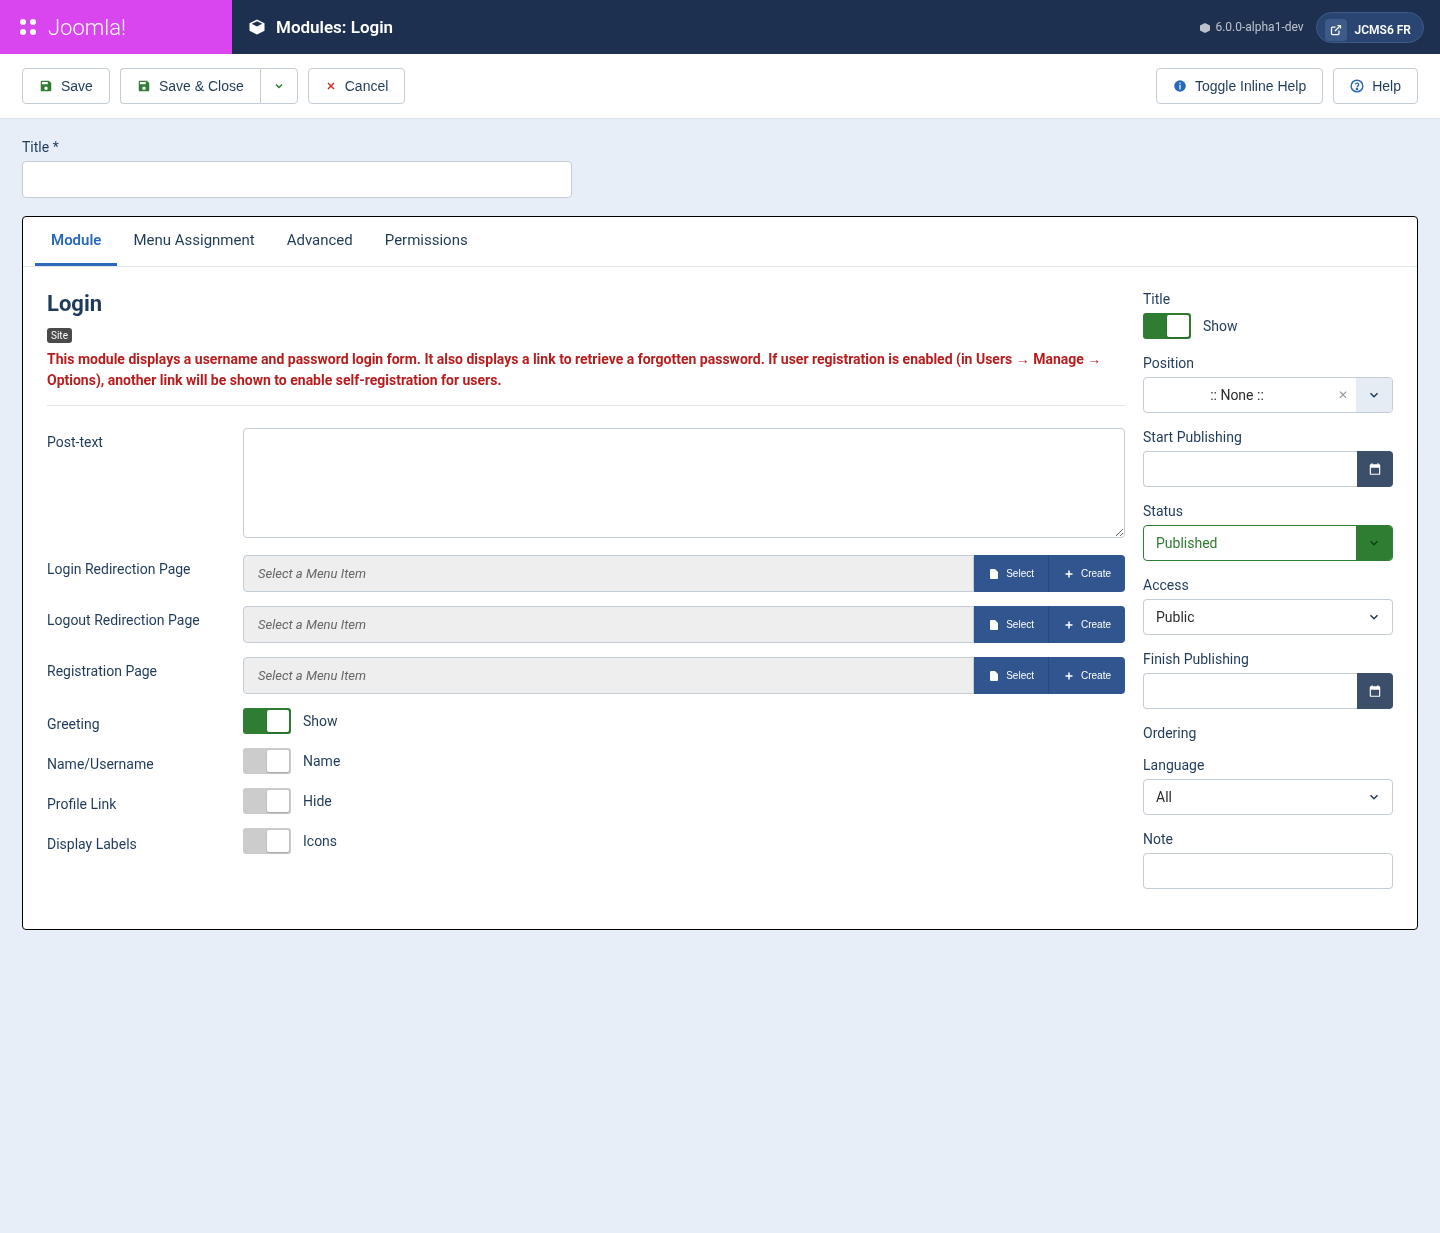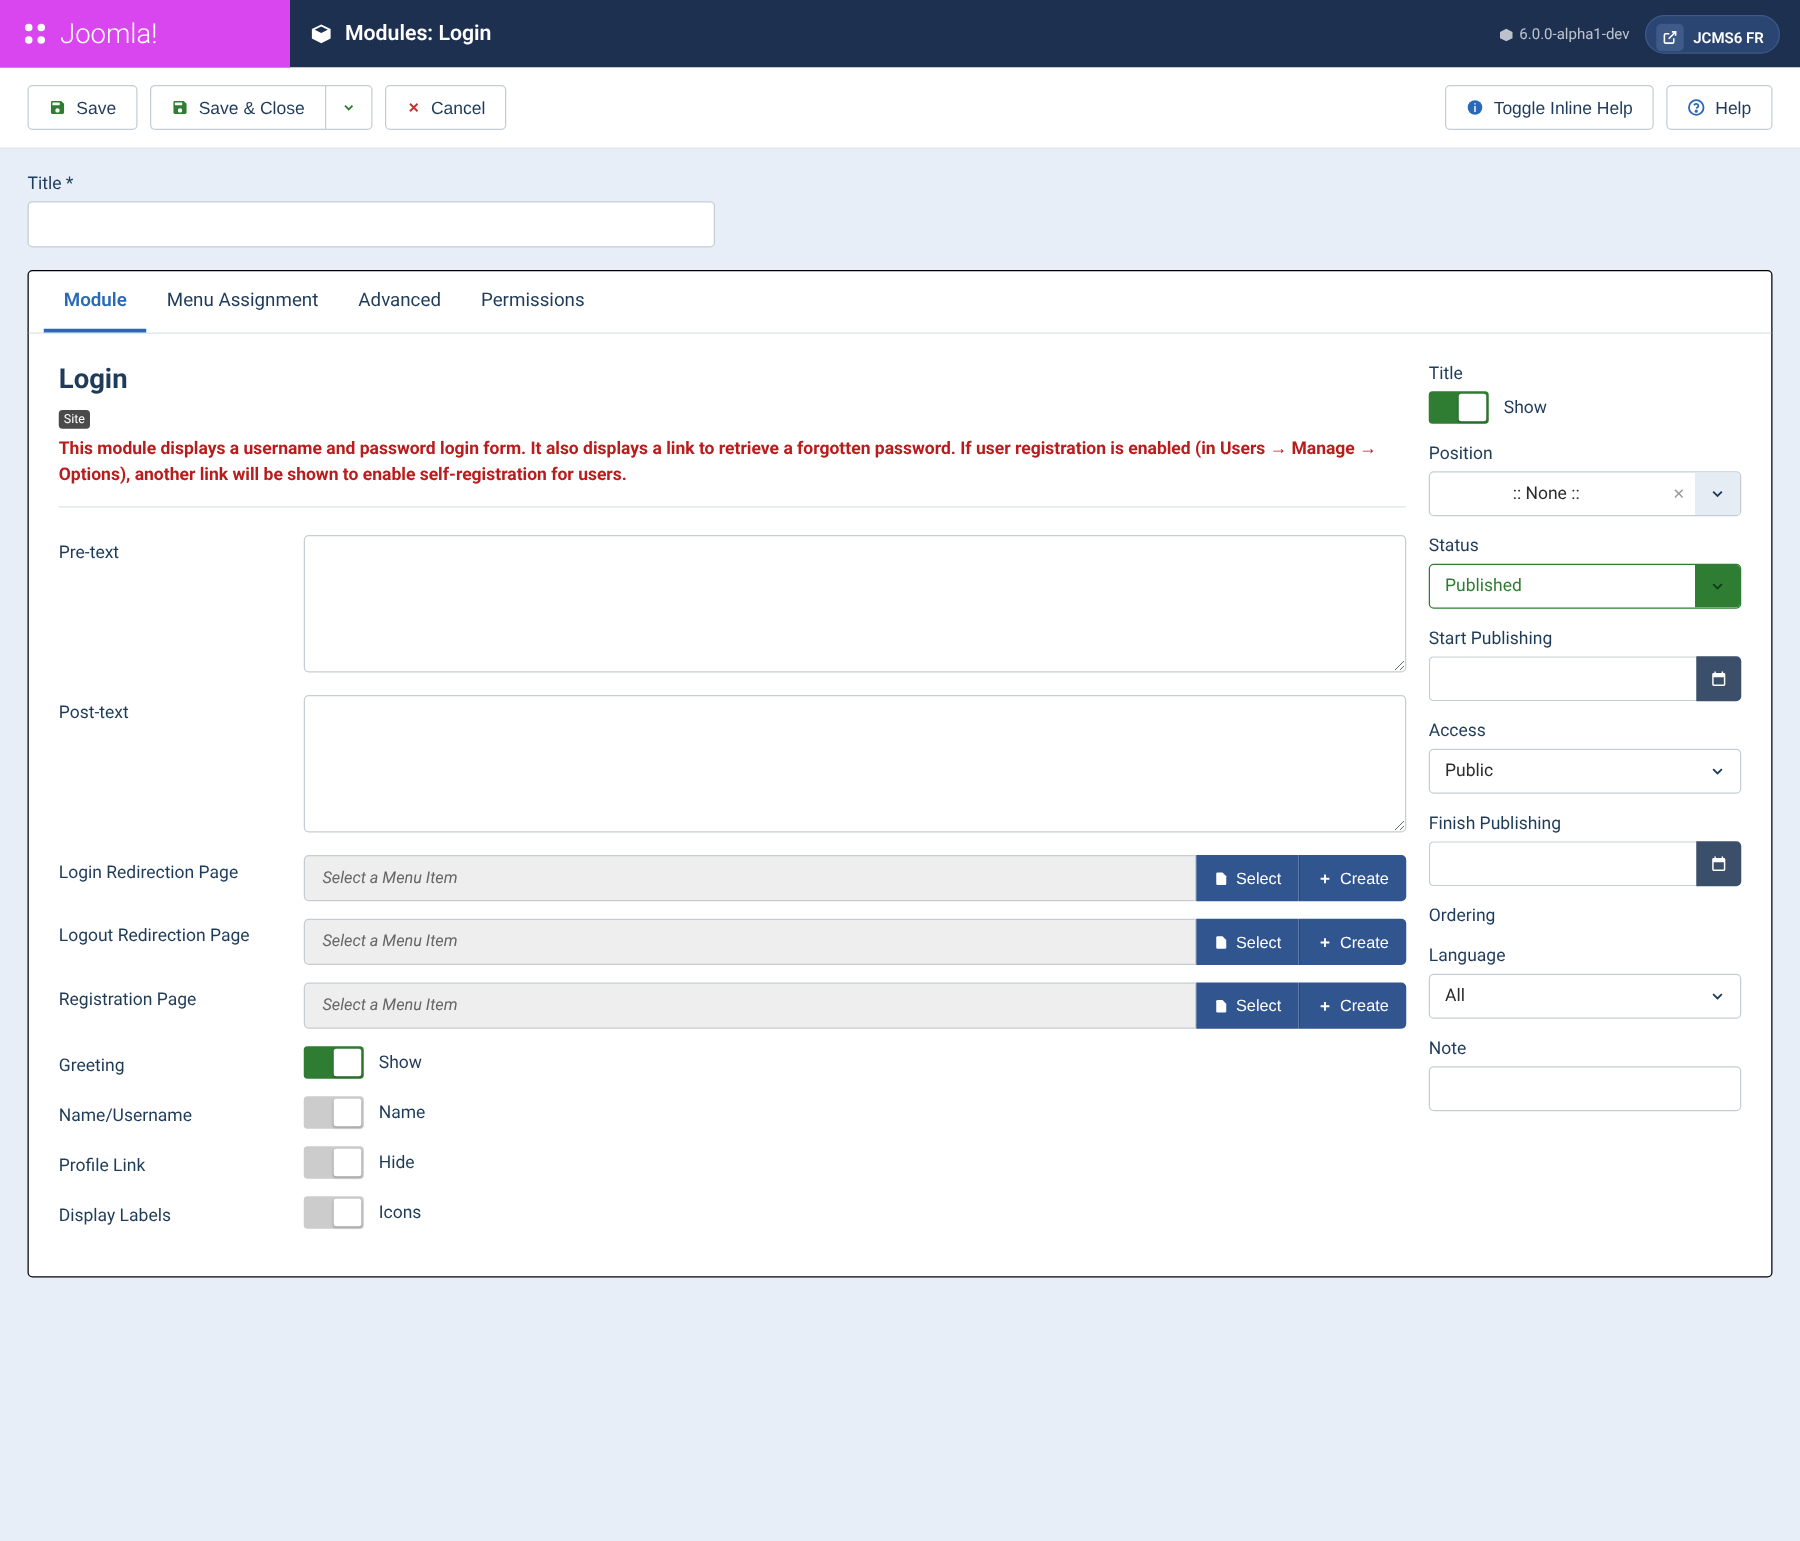--- a/index.html
+++ b/index.html
@@ -134,21 +134,21 @@
   width: 100%; border: 1px solid #c4cdd5; border-radius: 4px; padding: 8px;
   resize: both; height: 110px; font-family: inherit;
 }
 .picker { display: flex; }
 .picker-display {
   flex: 1; background: #eee; border: 1px solid #c4cdd5; border-radius: 4px 0 0 4px;
   padding: 10px 14px; font-style: italic; color: #666; font-size: 13px;
 }
 .picker-btn {
   background: #30558f; color: #fff; border: none; padding: 10px 14px;
-  font-size: 13px; display: flex; align-items: center; gap: 6px; cursor: pointer; justify-content: space-between;
+  font-size: 10px; display: flex; align-items: center; gap: 6px; cursor: pointer; justify-content: space-between;
 }
 .picker-btn:last-child { border-radius: 0 4px 4px 0; }
 .picker-btn + .picker-btn { border-left: 1px solid #274a7e; }
 
 .switch-row { display: flex; margin-bottom: 14px; align-items: center; }
 .switch { width: 48px; height: 26px; background: #ccc; border-radius: 3px; position: relative; cursor: pointer; margin-right:12px; }
 .switch.on { background: #2f7d32; }
 .switch-knob { position: absolute; width: 22px; height: 22px; background: #fff; top: 2px; left: 2px; border-radius: 2px; transition: left .15s; box-shadow: 0 1px 2px rgba(0,0,0,0.2); }
 .switch.on .switch-knob { left: auto; right: 2px; }
 .switch.neutral .switch-knob { left: auto; right: 2px; }
@@ -298,24 +298,20 @@
     <div class="panel-body">
 
       <div class="main-col">
         <h2 class="mod-title">Login</h2>
         <span class="badge-site">Site</span>
         <div class="mod-desc-divider">
           <p class="mod-desc">This module displays a username and password login form. It also displays a link to retrieve a forgotten password. If user registration is enabled (in Users → Manage → Options), another link will be shown to enable self-registration for users.</p>
         </div>
 
         
-        <div class="field-row">
-          <div class="field-label">Pre-text</div>
-          <div class="field-control"><textarea style=""></textarea></div>
-        </div>
         
         <div class="field-row">
           <div class="field-label">Post-text</div>
           <div class="field-control"><textarea style=""></textarea></div>
         </div>
         
         <div class="field-row">
           <div class="field-label">Login Redirection Page</div>
           <div class="field-control">
             <div class="picker">
@@ -427,44 +423,44 @@
             <span class="select-clear">✕</span>
             <div class="select-arrow" style="background:#e5ecf3;">
                 <svg width="14" height="14" viewBox="0 0 24 24" fill="none" stroke="#1f3b5a" stroke-width="2.5">
                   <path d="M6 9l6 6 6-6"></path>
                 </svg>
               </div>
           </div>
         </div>
 
         <div class="side-field">
+          <label>Start Publishing</label>
+          <div class="date-input">
+            <input type="text" value="" style="">
+            <div class="date-btn">
+              <svg width="14" height="14" viewBox="0 0 24 24" fill="#fff">
+                  <path d="M19 4h-1V2h-2v2H8V2H6v2H5a2 2 0 0 0-2 2v14a2 2 0 0 0 2 2h14a2 2 0 0 0 2-2V6a2 2 0 0 0-2-2zm0 16H5V10h14v10z"></path>
+                </svg>
+            </div>
+          </div>
+        </div>
+
+        <div class="side-field">
           <label>Status</label>
           <div class="select status">
             <div class="select-val">Published</div>
             <div class="select-arrow">
                 <svg width="14" height="14" viewBox="0 0 24 24" fill="none" stroke="#0f3d18" stroke-width="2.5">
                   <path d="M6 9l6 6 6-6"></path>
                 </svg>
               </div>
           </div>
         </div>
 
         <div class="side-field">
-          <label>Start Publishing</label>
-          <div class="date-input">
-            <input type="text" value="" style="">
-            <div class="date-btn">
-              <svg width="14" height="14" viewBox="0 0 24 24" fill="#fff">
-                  <path d="M19 4h-1V2h-2v2H8V2H6v2H5a2 2 0 0 0-2 2v14a2 2 0 0 0 2 2h14a2 2 0 0 0 2-2V6a2 2 0 0 0-2-2zm0 16H5V10h14v10z"></path>
-                </svg>
-            </div>
-          </div>
-        </div>
-
-        <div class="side-field">
           <label>Access</label>
           <div class="select">
             <div class="select-val">Public</div>
             <div class="select-arrow">
                 <svg width="14" height="14" viewBox="0 0 24 24" fill="none" stroke="#1f3b5a" stroke-width="2.5">
                   <path d="M6 9l6 6 6-6"></path>
                 </svg>
               </div>
           </div>
         </div>

